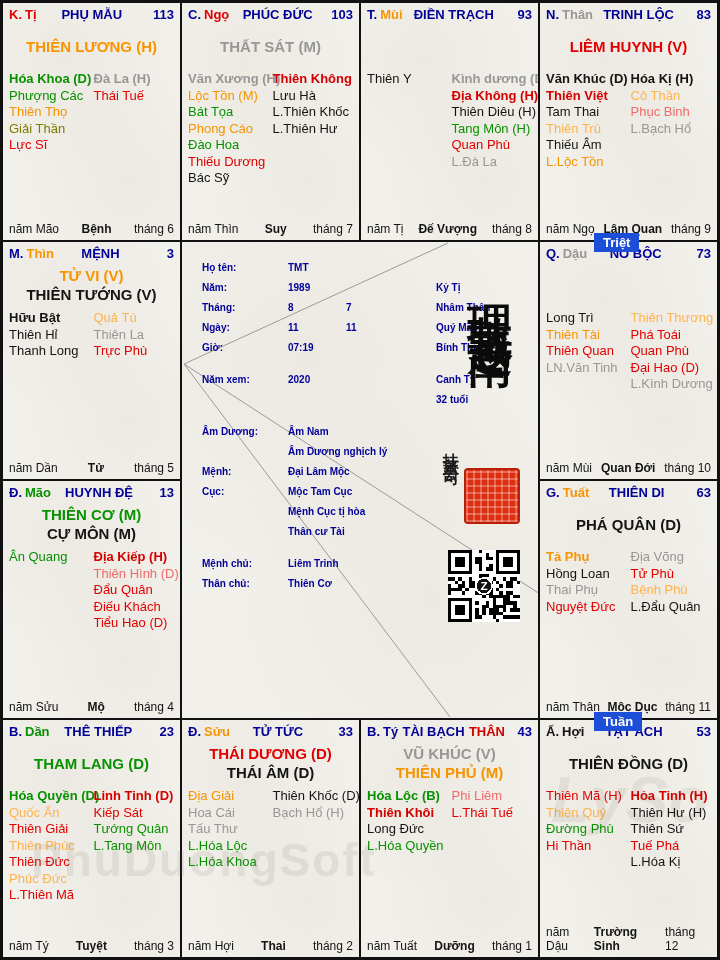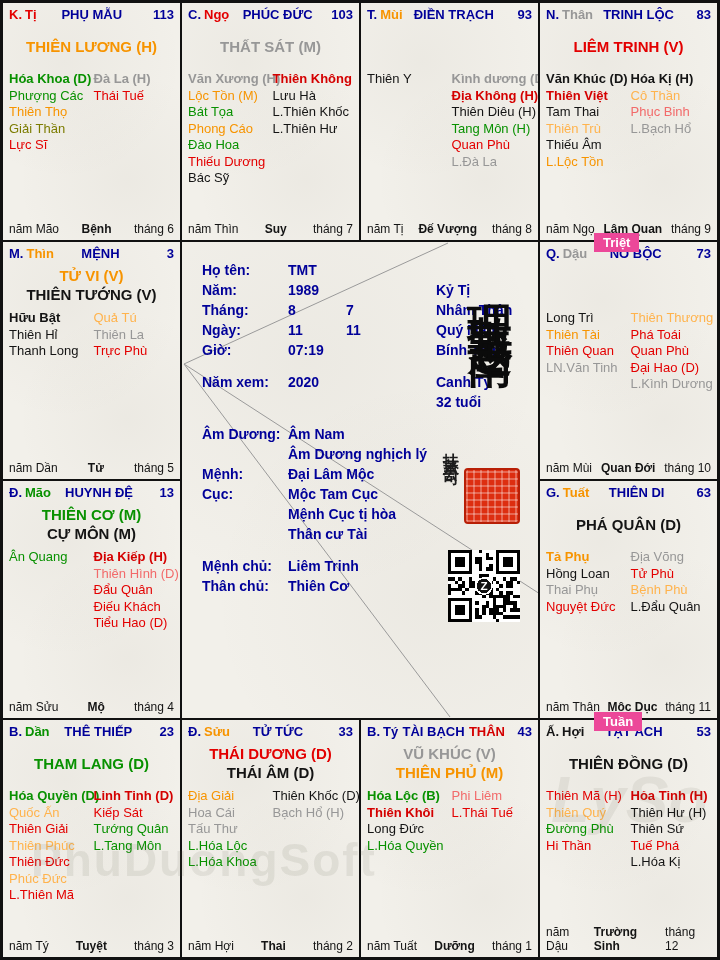--- a/index.html
+++ b/index.html
@@ -31,30 +31,30 @@
   .mains{height:46px;display:flex;flex-direction:column;justify-content:center;align-items:center;
          font-size:15px;font-weight:bold;line-height:19px;text-align:center;}
   .cols{display:flex;padding:2px 2px 0 6px;font-size:13px;line-height:16.5px;}
   .col-l,.col-r{width:50%;}
   .star{white-space:nowrap;}
   .pfoot{position:absolute;left:6px;right:6px;bottom:4px;display:flex;justify-content:space-between;
          font-size:12px;color:#141414;}
   .f-stage{font-weight:bold;}
 
   
-  .badge{position:absolute;background:#ec4899;color:#fff;font-weight:bold;font-size:13px;line-height:17px;
+  .badge{position:absolute;background:#1d4ed8;color:#fff;font-weight:bold;font-size:13px;line-height:17px;
          padding:1px 9px;z-index:12;}
   #badge-triet{left:591px;top:230px;}
   #badge-tuan{left:591px;top:709px;}
 
   
   .center{font-weight:bold;color:#000099;}
   #aspect-lines{position:absolute;left:0;top:0;z-index:0;}
   #info-table{position:absolute;left:0;top:20px;z-index:2;}
-  .irow{display:flex;height:20px;padding-left:20px;font-size:14px;white-space:nowrap;}
+  .irow{display:flex;height:20px;padding-left:20px;font-size:10px;white-space:nowrap;}
   .irow.gap{height:12px;}
   .ilabel{width:86px;}
   .iv1{width:58px;}
   .iv2{width:90px;}
   .iv3{}
 
   #calli-main{position:absolute;left:286px;top:26px;writing-mode:vertical-rl;text-orientation:upright;
       font-family:"DejaVu Serif",serif;font-size:45px;line-height:1;letter-spacing:13px;color:#0b0b0b;
       font-weight:bold;z-index:3;}
   #calli-side{position:absolute;left:258px;top:198px;writing-mode:vertical-rl;text-orientation:upright;
@@ -414,21 +414,21 @@
   </div>
     <div class="cell palace pos3">
     <div class="phead">
       <span class="stem c-navy">N.</span>
       <span class="branch c-gray">Thân</span>
       <span class="pname">TRINH LỘC</span>
       <span class="pextra c-dred"></span>
       <span class="pnum bold">83</span>
     </div>
     <div class="mains">
-        <div class="main-star c-red">LIÊM TRINH (V)</div>
+        <div class="main-star c-red">LIÊM HUYNH (V)</div>
       </div>
     <div class="cols">
       <div class="col-l">
           <div class="star c-black bold">Văn Khúc (D)</div>
           <div class="star c-dred bold">Thiên Việt</div>
           <div class="star c-black">Tam Thai</div>
           <div class="star c-lorange">Thiên Trù</div>
           <div class="star c-black">Thiếu Âm</div>
           <div class="star c-orange">L.Lộc Tồn</div>
         </div>

